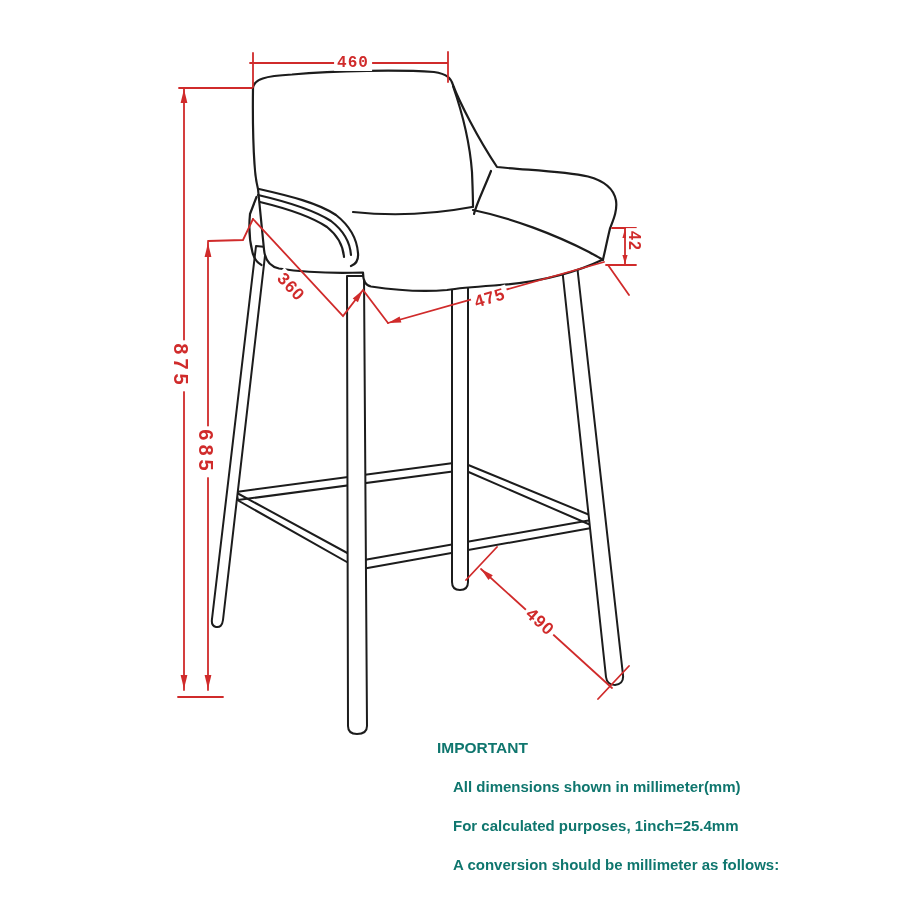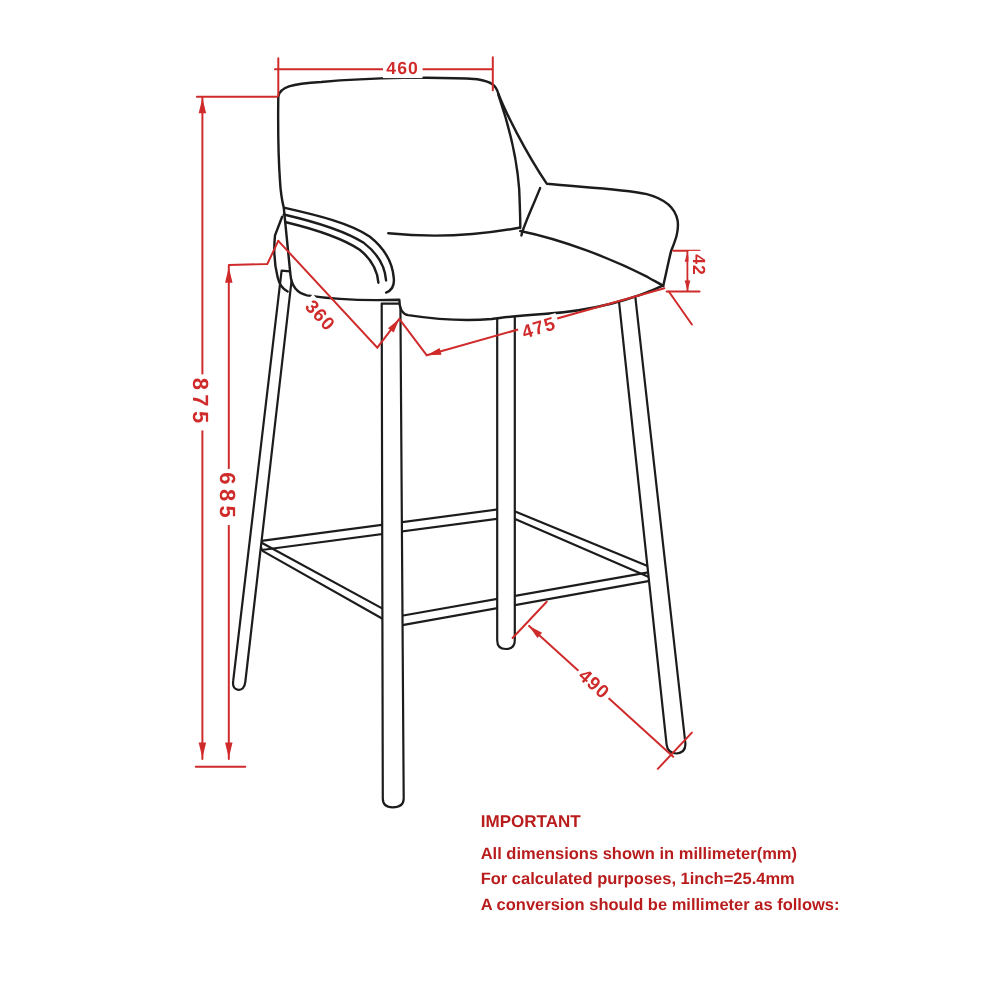--- a/index.html
+++ b/index.html
@@ -6,39 +6,39 @@
   .canvas{
     position:relative;width:900px;height:900px;background:#ffffff;
     font-family:"Liberation Sans",sans-serif;overflow:hidden;
   }
   .canvas svg{position:absolute;left:0;top:0;}
   .dim{
     position:absolute;color:#d02b2b;font-weight:bold;background:#ffffff;
     padding:0 3px;white-space:nowrap;line-height:1;
     transform:translate(-50%,-50%);
   }
-  .d-460{left:366px;top:63px;font-size:16px;letter-spacing:1px;}
+  .d-460{left:353px;top:63px;font-size:16px;letter-spacing:1px;font-family:Liberation Mono, monospace;}
   .d-875{left:181px;top:366px;font-size:20px;letter-spacing:4px;
          transform:translate(-50%,-50%) rotate(90deg);}
   .d-685{left:206px;top:452px;font-size:20px;letter-spacing:4px;
          transform:translate(-50%,-50%) rotate(90deg);}
   .d-360{left:291px;top:287px;font-size:17px;letter-spacing:1px;
          transform:translate(-50%,-50%) rotate(47deg);}
   .d-475{left:490px;top:298px;font-size:17px;letter-spacing:1px;
          transform:translate(-50%,-50%) rotate(-17deg);}
   .d-42{left:634px;top:241px;font-size:16px;letter-spacing:1px;
          transform:translate(-50%,-50%) rotate(90deg);}
   .d-490{left:540px;top:622px;font-size:17px;letter-spacing:1px;
          transform:translate(-50%,-50%) rotate(42deg);}
   .notes{
-    position:absolute;left:437px;top:736px;color:#b91c1c;font-weight:bold;
+    position:absolute;left:437px;top:736px;color:#0f766e;font-weight:bold;
     font-size:15px;line-height:23px;
   }
   .notes .title{margin:0 0 6px 0;font-size:15.5px;}
-  .notes p{margin:0;}
+  .notes p{margin:16px;}
 </style>
 </head>
 <body>
 
 <div class="canvas">
 
   <svg width="900" height="900" viewBox="0 0 900 900">
 
     <g stroke="#1c1c1c" stroke-width="2" fill="none" stroke-linecap="round" stroke-linejoin="round">
       <path d="M236,492 L461,462 M238,500 L464,470 M236,492 L238,500"></path>

